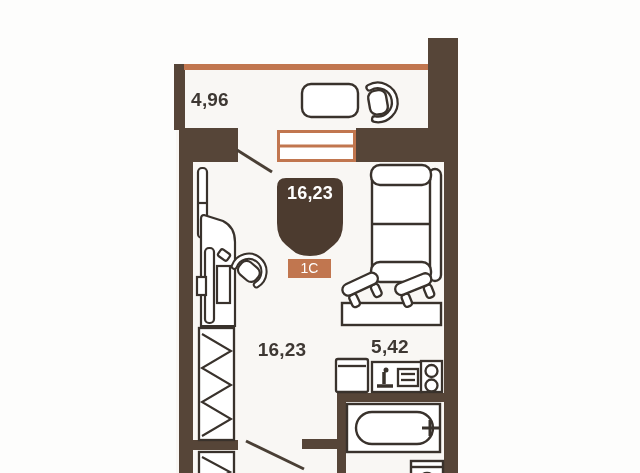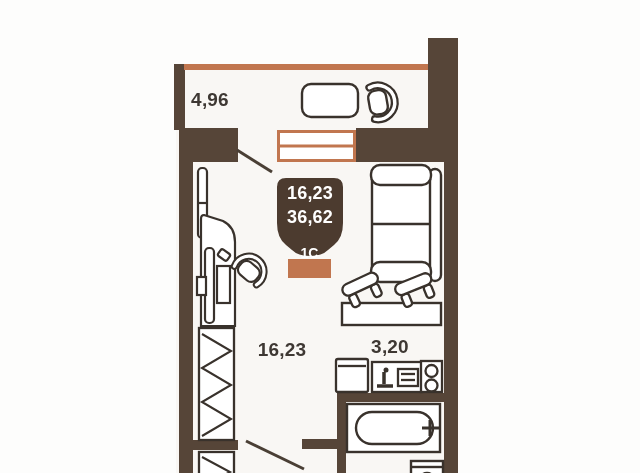--- a/index.html
+++ b/index.html
@@ -11,22 +11,22 @@
   .lbl{
     position:absolute;color:#3e3833;font-size:19px;font-weight:600;
     text-align:center;letter-spacing:.2px;white-space:nowrap;
   }
   .badge-text{
     position:absolute;left:277px;top:181px;width:66px;
     color:#ffffff;font-size:18px;font-weight:700;text-align:center;
     line-height:24px;letter-spacing:.2px;
   }
   .type-text{
-    position:absolute;left:288px;top:244px;width:43px;height:19px;
-    color:#ffffff;font-size:14px;font-weight:700;text-align:center;line-height:19px;
+    position:absolute;left:288px;top:259px;width:43px;height:19px;
+    color:#ffffff;font-size:14px;font-weight:400;text-align:center;line-height:19px;
   }
 </style>
 </head>
 <body>
 
 <div id="stage">
 
   <svg id="plan-svg" width="640" height="473" viewBox="0 0 640 473">
 
     <rect x="176" y="64" width="282" height="409" fill="#f9f7f4"></rect>
@@ -133,22 +133,21 @@
     </g>
 
     <path d="M277,223 V187 Q277,178 286,178 H334 Q343,178 343,187 V223 Q343,238 334,245 L328,250 Q322,256 310,256 Q298,256 292,250 L286,245 Q277,238 277,223 Z" fill="#4c3b2f"></path>
     <rect x="288" y="259" width="43" height="19" fill="#c1764f"></rect>
   </svg>
 
   <div class="lbl" style="left:184px;top:89px;width:52px;">4,96</div>
 
   <div class="lbl" style="left:252px;top:339px;width:60px;">16,23</div>
 
-  <div class="lbl" style="left:366px;top:336px;width:48px;">3,20</div>
+  <div class="lbl" style="left:366px;top:336px;width:48px;">5,42</div>
 
   <div class="badge-text">
     <div>16,23</div>
-    <div>36,62</div>
   </div>
 
   <div class="type-text">1С</div>
 
 </div>
 
 </body></html>

